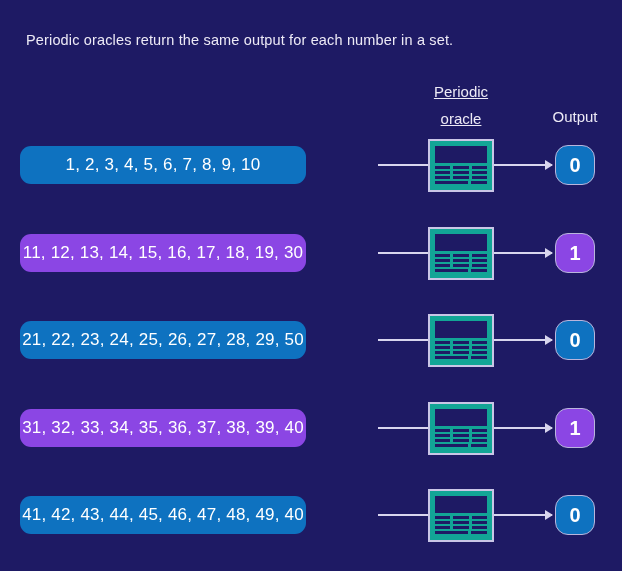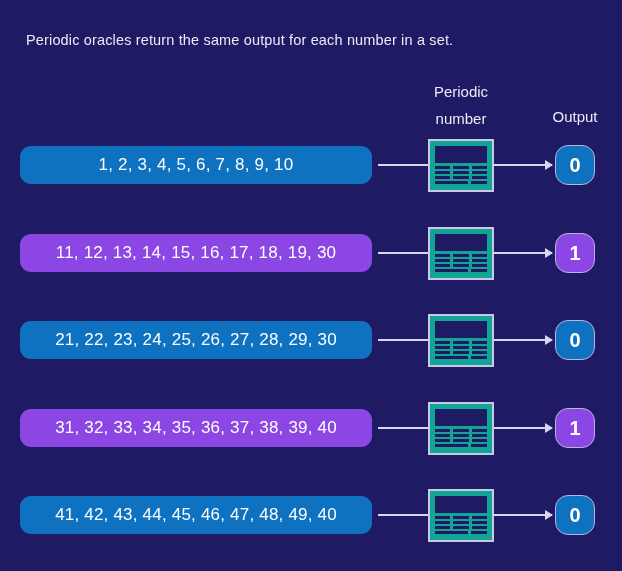--- a/index.html
+++ b/index.html
@@ -22,33 +22,33 @@
   }
 
   .hdr{
     position:absolute;
     color:#EDEAF6;
     font-size:15px;
     text-align:center;
     white-space:nowrap;
   }
   .hdr-sets{ left:140px; top:108px; width:130px;margin-top:37px; }
-  .hdr-oracle{ left:406px; top:78px; width:110px; line-height:27px; }
+  .hdr-oracle{ left:406px; top:78px; width:110px; line-height:27px;text-decoration:underline; }
   .hdr-output{ left:525px; top:108px; width:100px; }
 
   .row{
     position:absolute;
     left:0; width:622px; height:56px;
   }
 
   
   .pill{
     position:absolute;
     left:20px; top:9px;
-    width:352px; height:38px;
+    width:286px; height:38px;
     border-radius:11px;
     box-sizing:border-box;
     display:flex; align-items:center; justify-content:center;
     color:#FFFFFF;
     font-size:17px;
     letter-spacing:.2px;
     white-space:nowrap;
   }
   .pill.blue{ background:#0E72C0; }
   .pill.purple{ background:#8B46E4; }
@@ -131,21 +131,21 @@
 <body>
 
 <div id="stage">
 
   <div class="title">Periodic oracles return the same output for each number in a set.</div>
 
   <div class="hdr hdr-sets">Sets</div>
 
   <div class="hdr hdr-oracle">
     <div>Periodic</div>
-    <div>number</div>
+    <div>oracle</div>
   </div>
 
   <div class="hdr hdr-output">Output</div>
 
   <div id="rows">
       <div class="row" style="top: 137px;">
         <div class="pill blue">1,  2,  3,  4,  5,  6,  7,  8,  9, 10</div>
         <div class="link-a"></div>
         <div class="oracle">
           <div class="oracle-head"></div>
@@ -186,21 +186,21 @@
           </div>
           <div class="oracle-foot">
             <i></i>
             <i></i>
           </div>
         </div>
         <div class="link-b"></div>
         <div class="out purple">1</div>
       </div>
       <div class="row" style="top: 312px;">
-        <div class="pill blue">21, 22, 23, 24, 25, 26, 27, 28, 29, 30</div>
+        <div class="pill blue">21, 22, 23, 24, 25, 26, 27, 28, 29, 50</div>
         <div class="link-a"></div>
         <div class="oracle">
           <div class="oracle-head"></div>
           <div class="oracle-grid">
             <i></i>
             <i></i>
             <i></i>
             <i></i>
             <i></i>
             <i></i>

